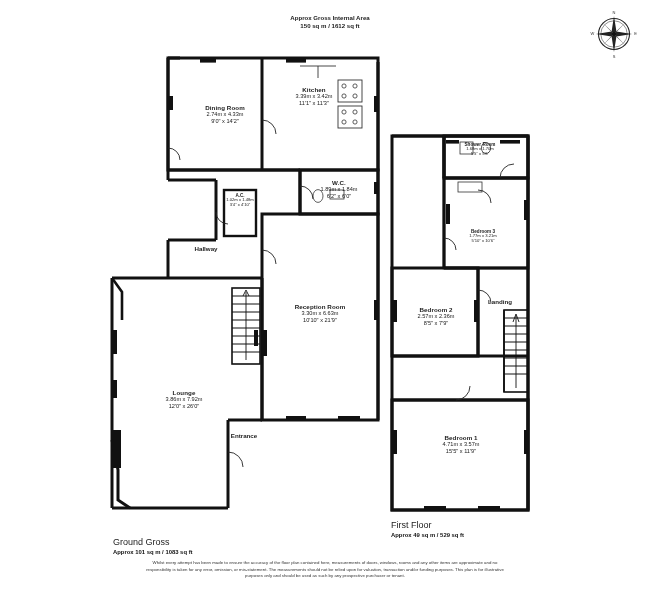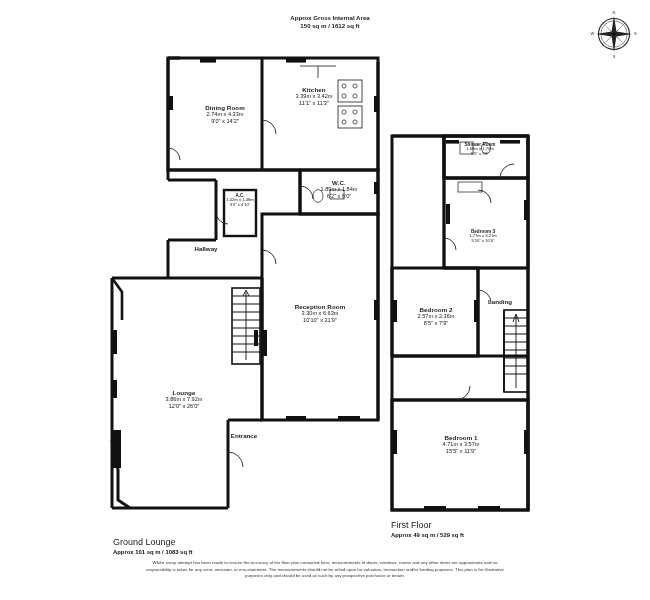--- a/index.html
+++ b/index.html
@@ -296,21 +296,21 @@
     <div class="plain">Landing</div>
   </div>
 
   <div class="lbl" style="left:414px;top:434px;width:94px;">
     <div class="rn">Bedroom 1</div>
     <div class="rd">4.71m x 3.57m</div>
     <div class="rd">15'5" x 11'9"</div>
   </div>
 
   <div style="position:absolute;left:113px;top:537px;">
-    <div class="floor-t">Ground Lounge</div>
+    <div class="floor-t">Ground Gross</div>
     <div class="floor-s">Approx 101 sq m / 1083 sq ft</div>
   </div>
 
   <div style="position:absolute;left:391px;top:520px;">
     <div class="floor-t">First Floor</div>
     <div class="floor-s">Approx 49 sq m / 529 sq ft</div>
   </div>
 
   <div class="disc">Whilst every attempt has been made to ensure the accuracy of the floor plan contained here, measurements of doors, windows, rooms and any other items are approximate and no responsibility is taken for any error, omission, or mis-statement. The measurements should not be relied upon for valuation, transaction and/or funding purposes. This plan is for illustrative purposes only and should be used as such by any prospective purchaser or tenant.</div>
 

